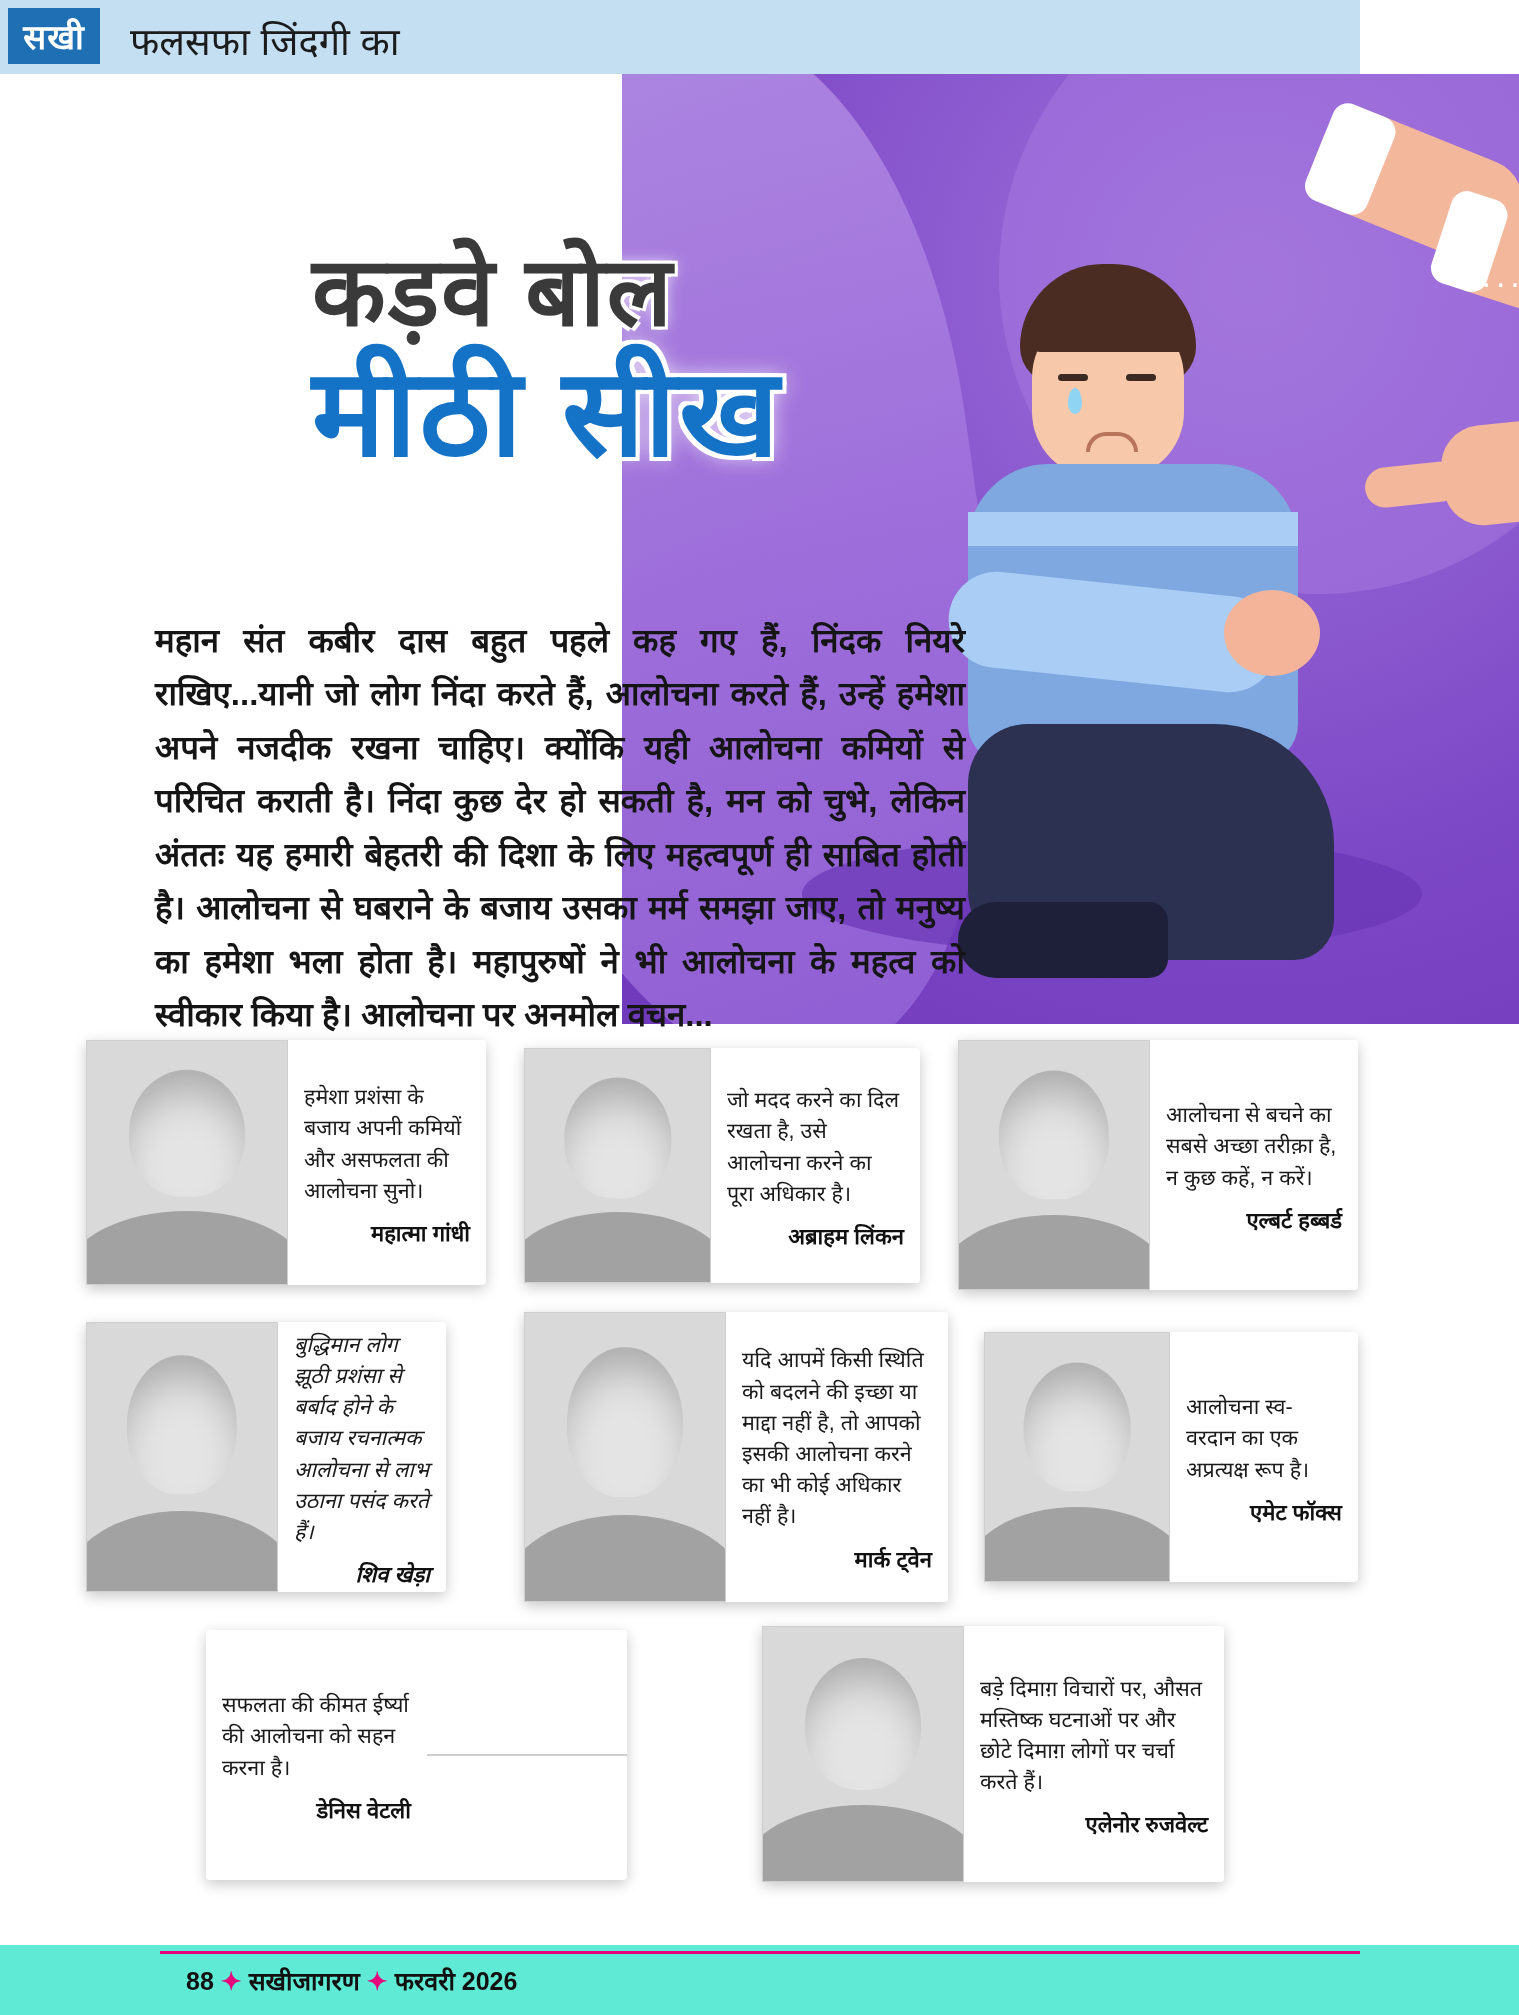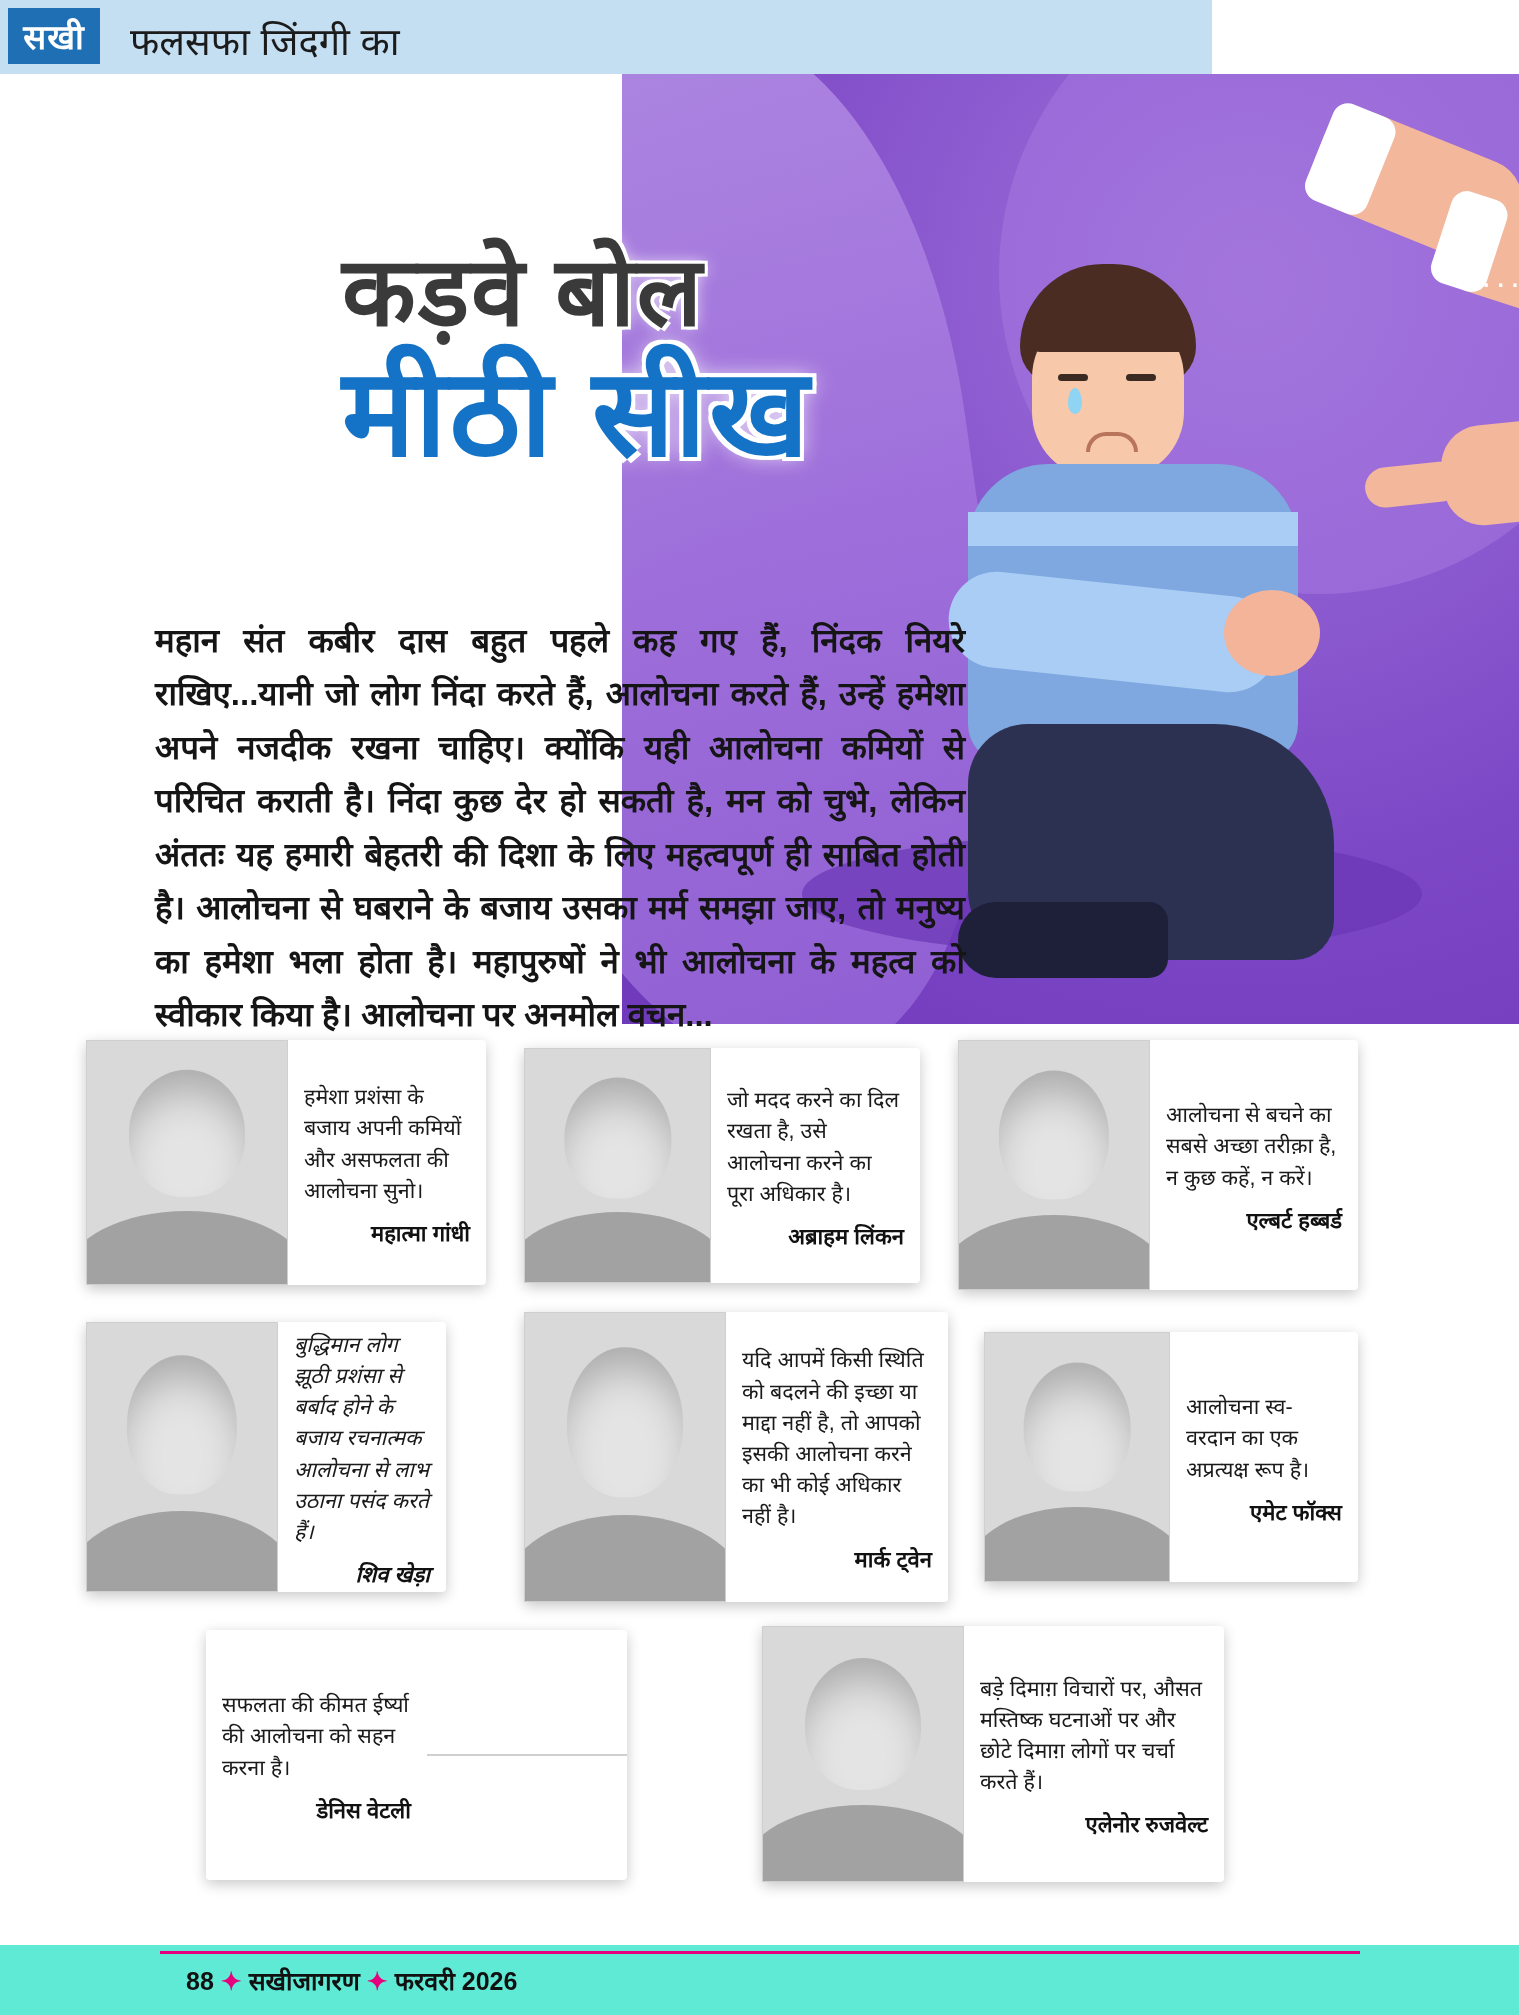--- a/index.html
+++ b/index.html
@@ -7,21 +7,21 @@
   body{
     width:1519px;height:2015px;
     background:#ffffff;
     font-family:"Liberation Sans", sans-serif;
     position:relative;
     overflow:hidden;
   }
 
   
   .header{
-    position:absolute;left:0;top:0;width:1212px;height:74px;
+    position:absolute;left:0;top:0;width:1360px;height:74px;
     background:#c5dff2;
   }
   .header-logo{
     position:absolute;left:8px;top:8px;width:92px;height:56px;
     background:#1f6fb5;color:#ffffff;
     display:flex;align-items:center;justify-content:center;
     font-size:34px;font-weight:bold;letter-spacing:1px;
   }
   .header-title{
     position:absolute;left:130px;top:14px;
@@ -82,21 +82,21 @@
 
   .hand2{left:815px;top:140px;width:190px;height:96px;transform:rotate(18deg);}
   .hand2 .cuff{left:0;top:0;width:58px;height:96px;}
 
   .hand3{left:820px;top:345px;width:200px;height:100px;transform:rotate(-6deg);}
   .hand3 .finger{left:-78px;top:32px;width:96px;height:40px;}
 
   .dots{position:absolute;left:845px;top:182px;color:#ffffff;font-size:34px;letter-spacing:5px;}
 
   
-  .headline{position:absolute;left:342px;top:168px;width:700px;}
+  .headline{position:absolute;left:312px;top:168px;width:700px;}
   .headline .l1{
     font-size:96px;font-weight:bold;color:#3a3a3a;
     text-shadow:
       -3px -3px 0 #ffffff, 3px -3px 0 #ffffff,
       -3px 3px 0 #ffffff, 3px 3px 0 #ffffff,
       0 0 16px rgba(255,255,255,.9);
     line-height:1.05;letter-spacing:2px;
   }
   .headline .l2{
     font-size:122px;font-weight:bold;color:#1473c6;

